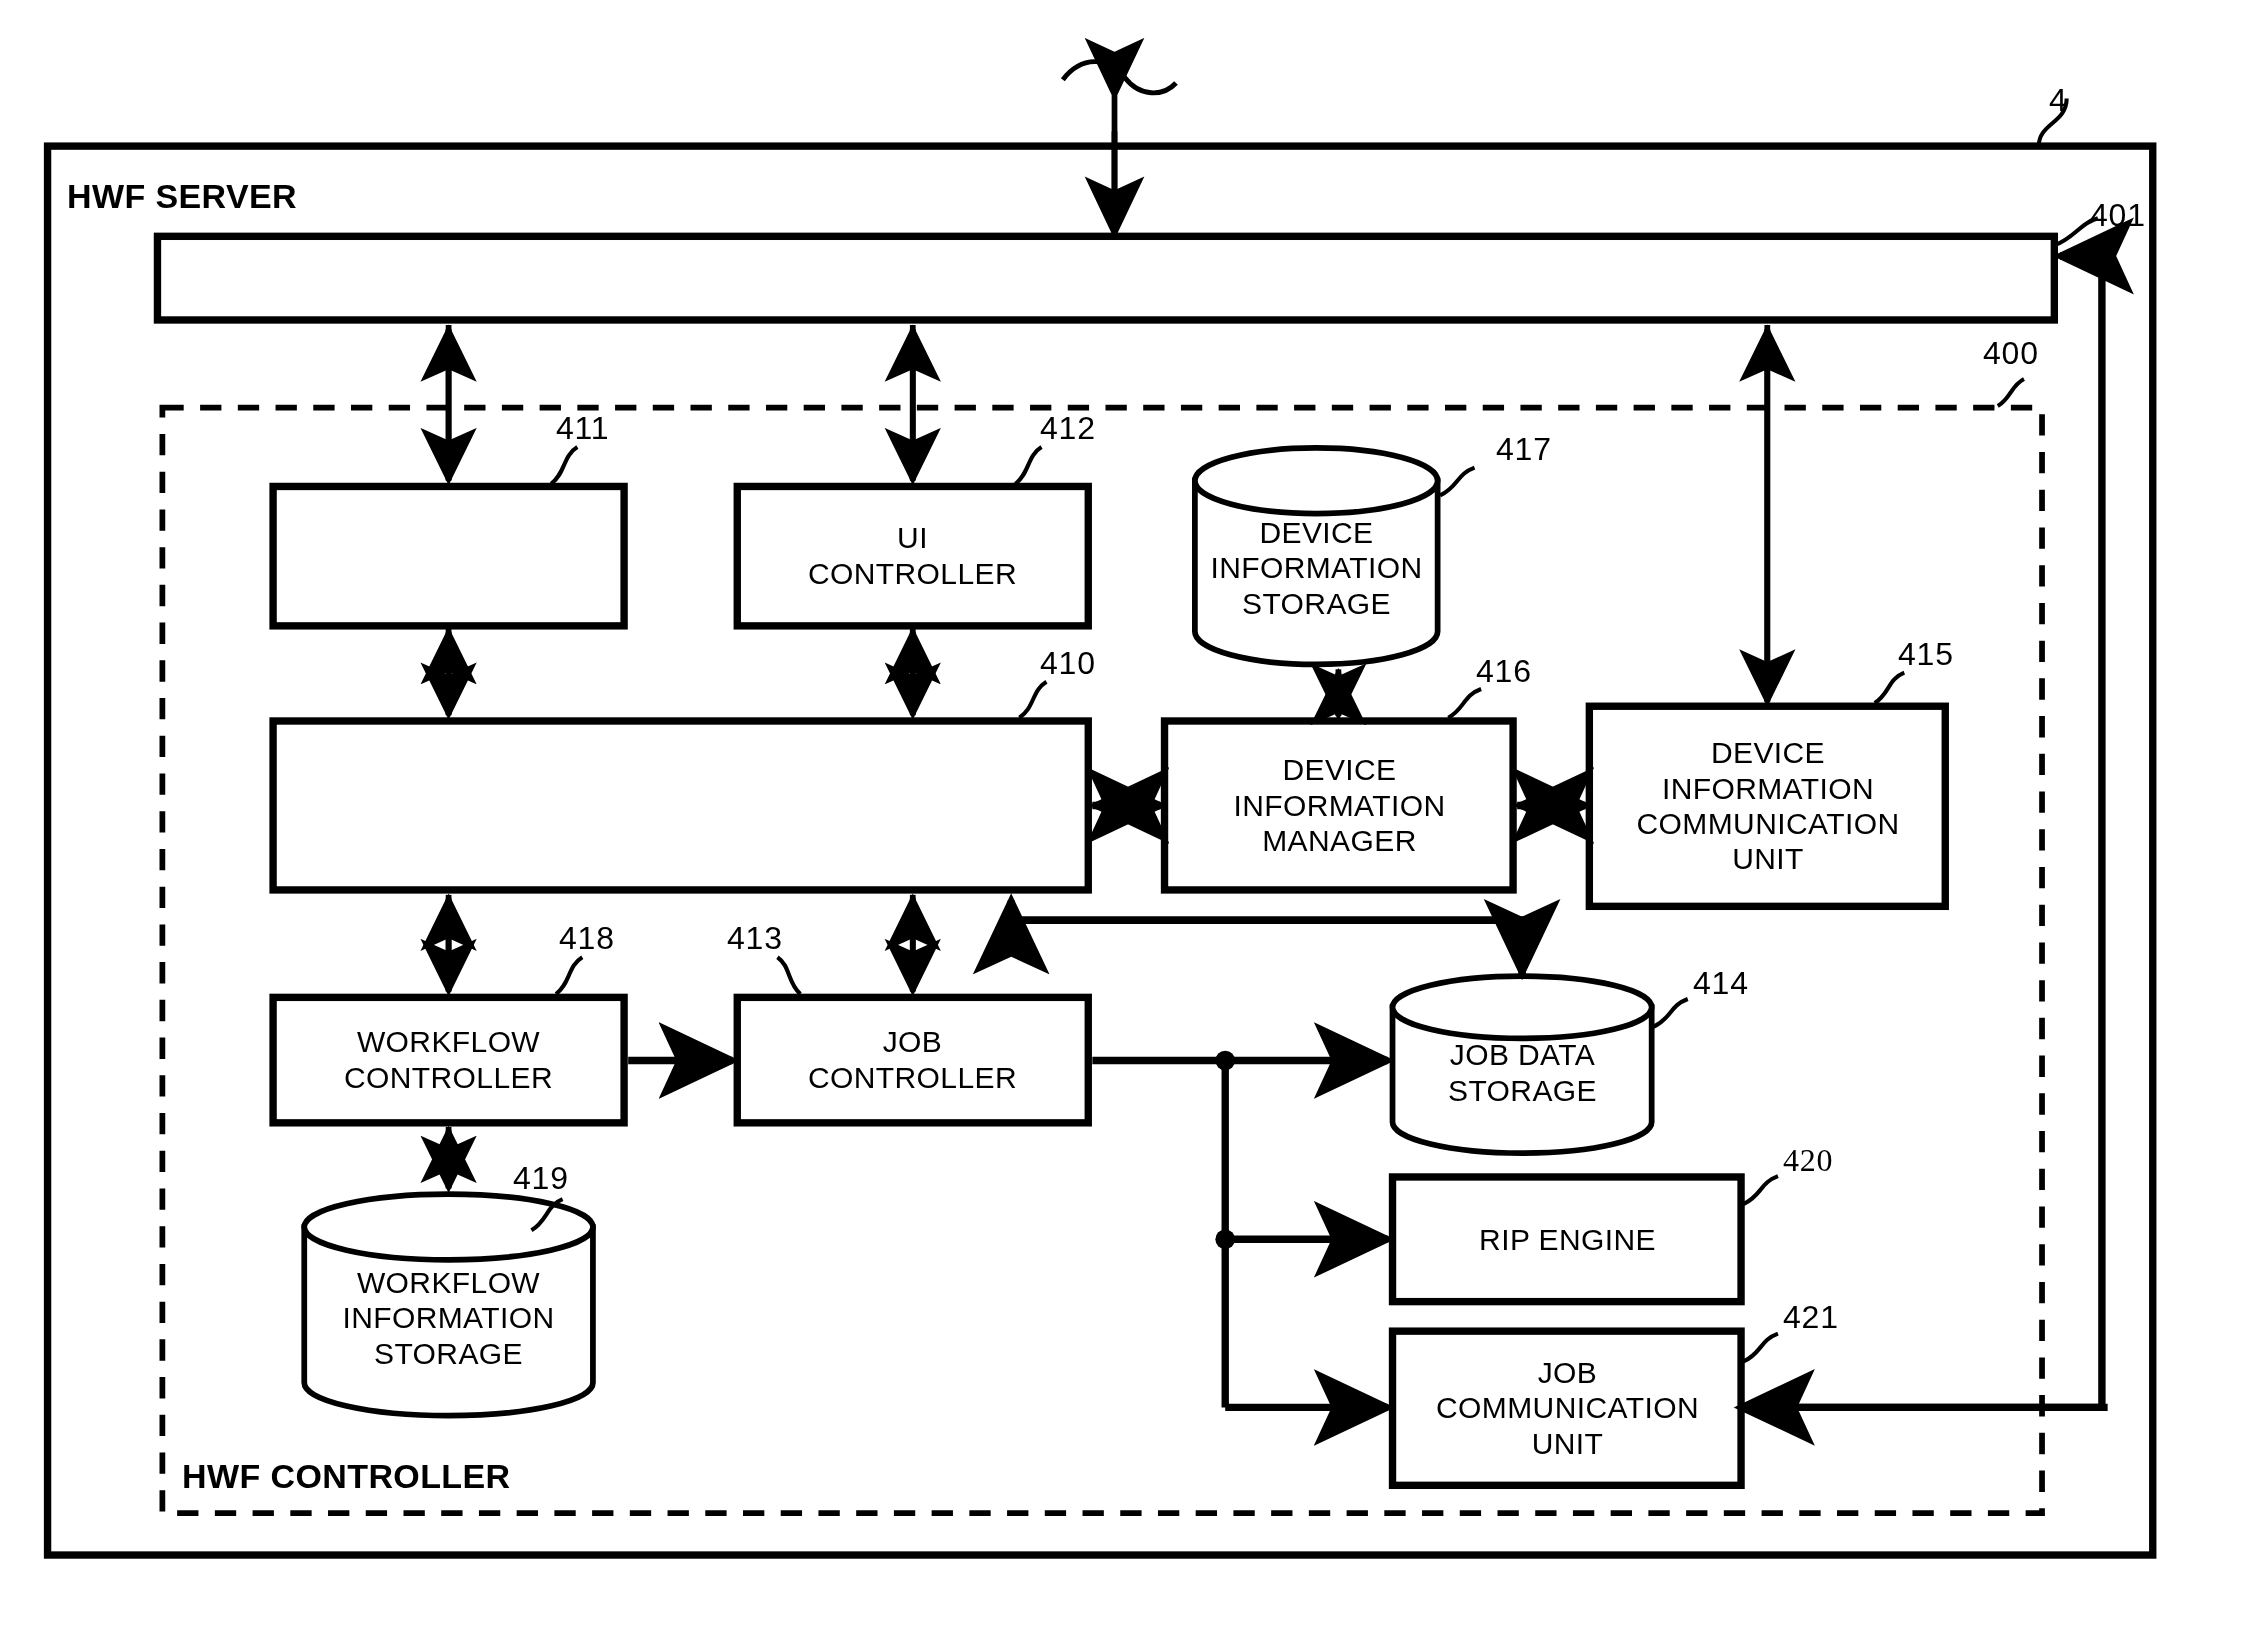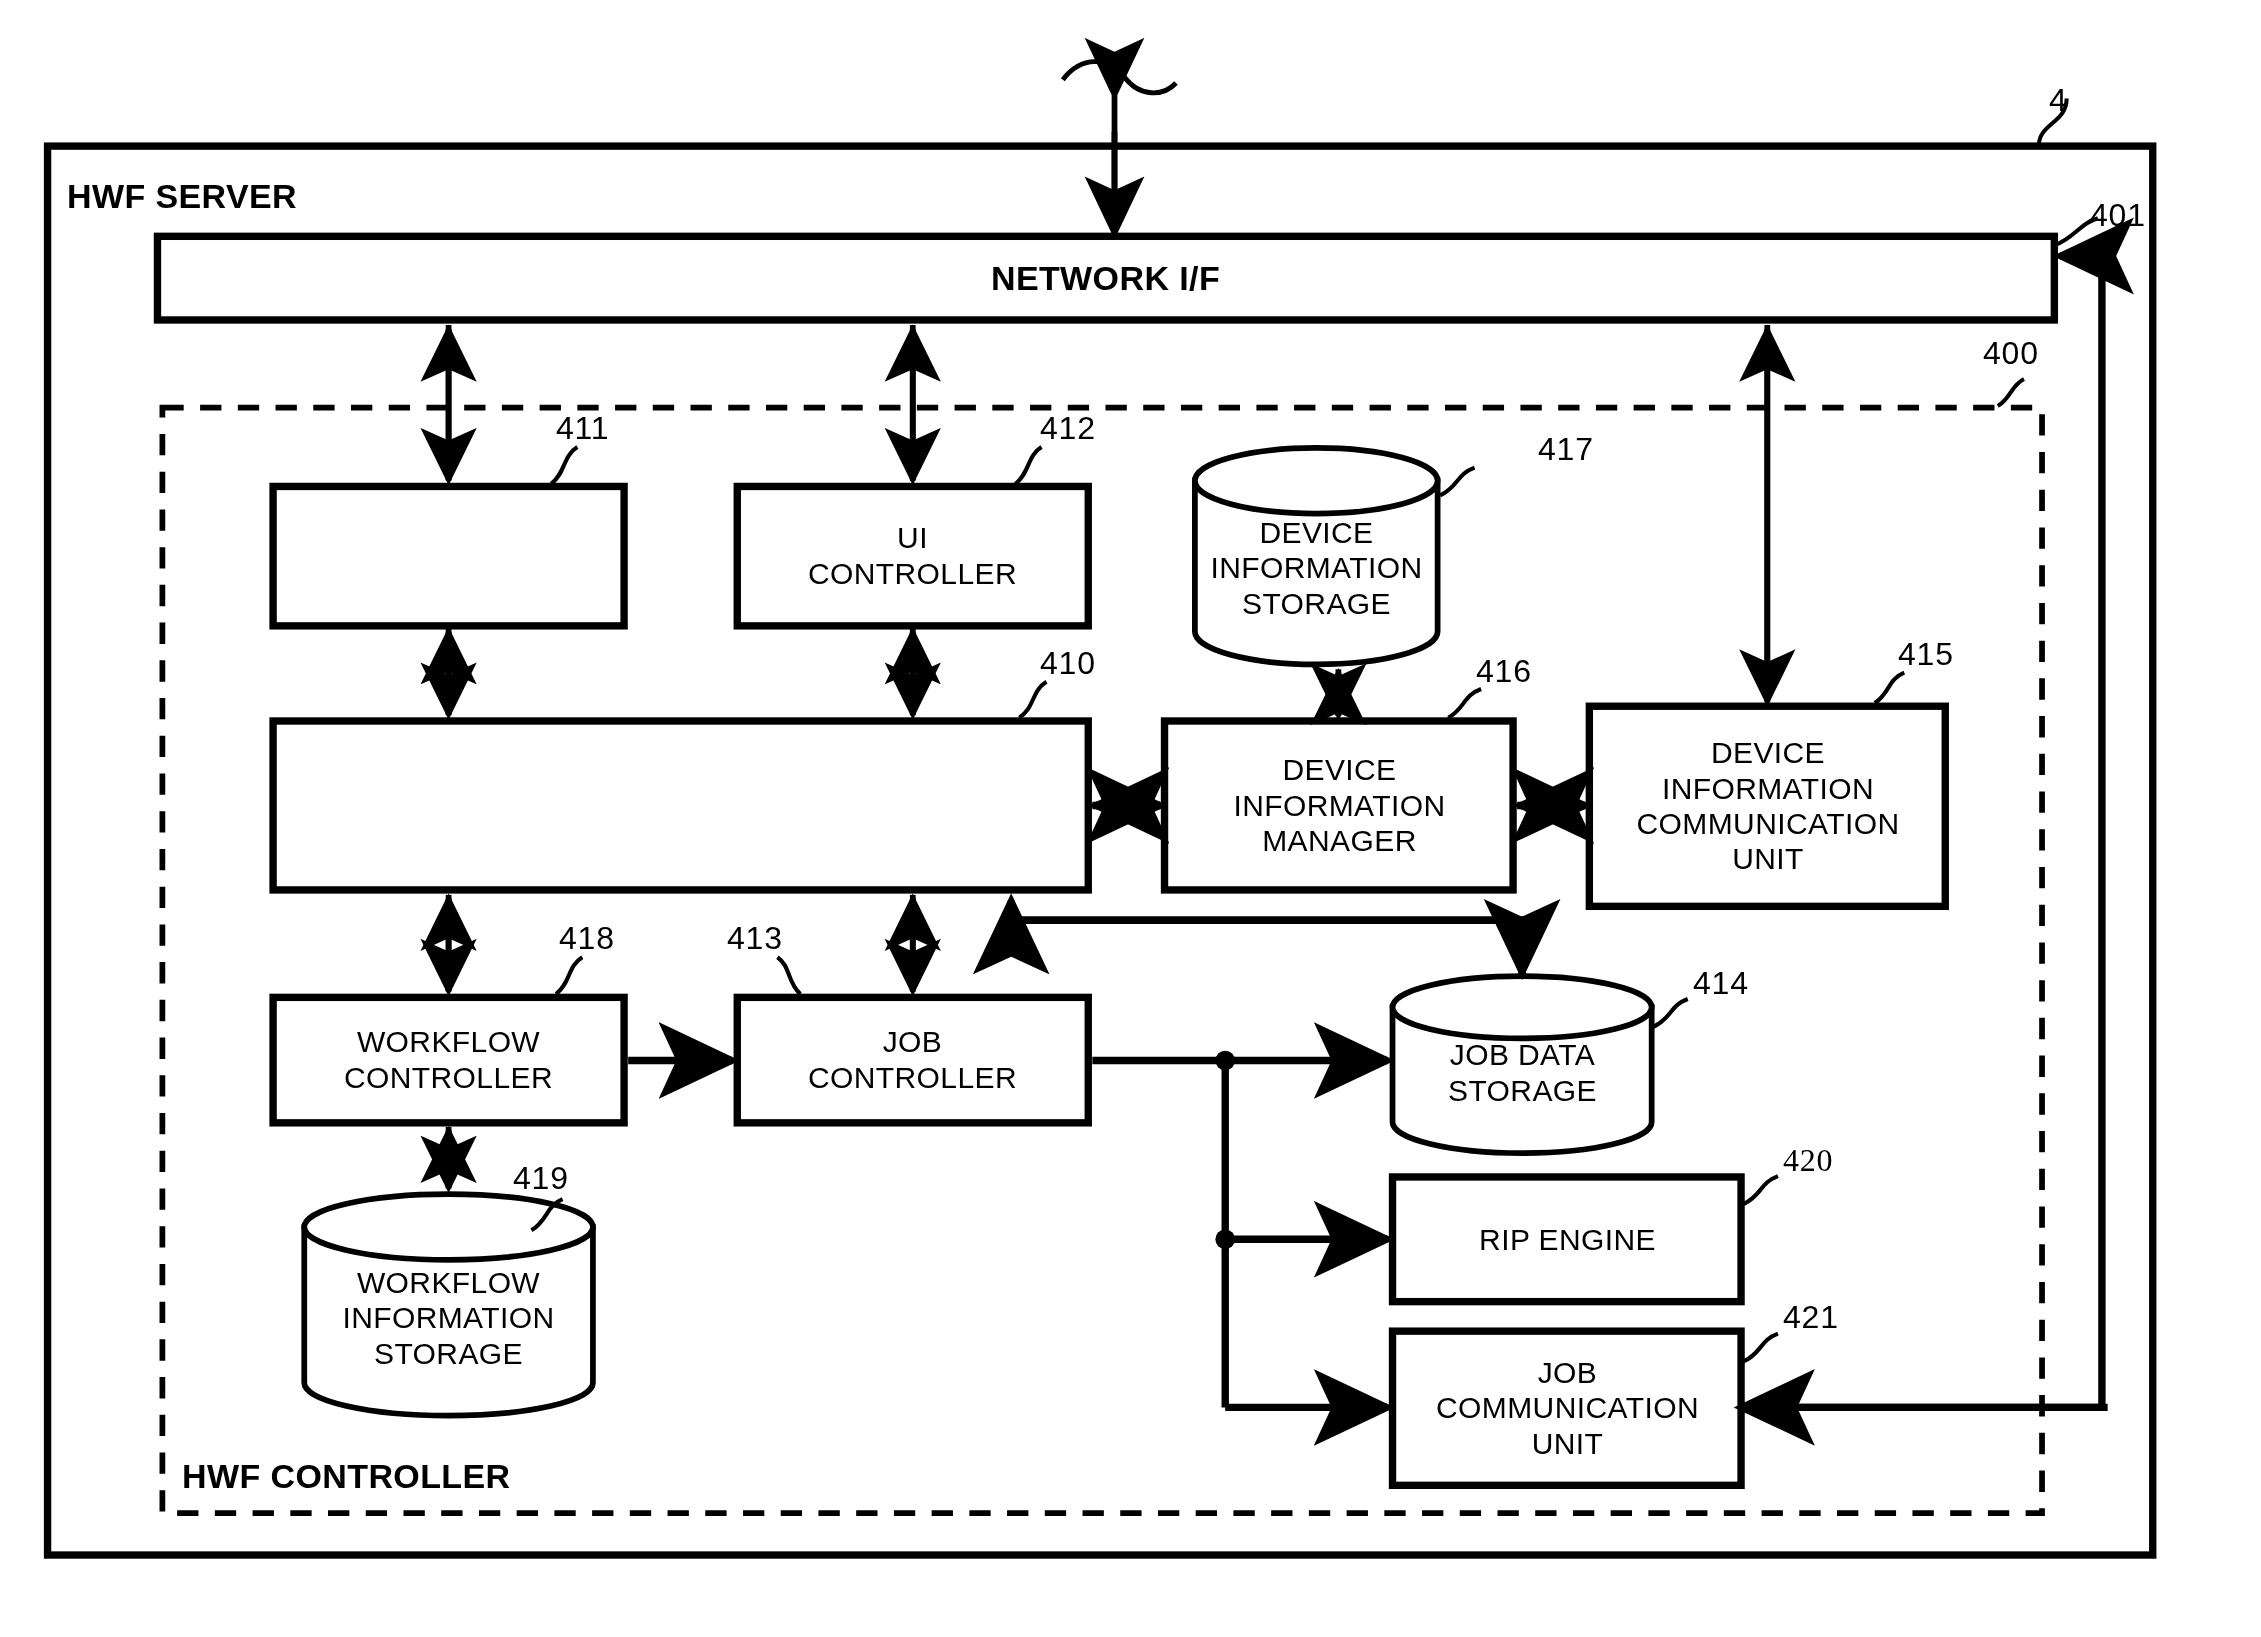--- a/index.html
+++ b/index.html
@@ -145,33 +145,32 @@
     <path d="M2126 1468 C2148 1458, 2146 1442, 2168 1434" fill="none" stroke="#000" stroke-width="5"></path>
     <path d="M2126 1660 C2148 1650, 2146 1634, 2168 1626" fill="none" stroke="#000" stroke-width="5"></path>
   </svg>
 
   <div class="lbl big-label" style="left:67px; top:176px; text-align:left;">HWF SERVER</div>
   <div class="lbl ref" style="left:2049px; top:82px;">4</div>
 
   <div class="lbl big-label" style="left:182px; top:1456px; text-align:left;">HWF CONTROLLER</div>
   <div class="lbl ref" style="left:1983px; top:335px;">400</div>
 
-  <div class="lbl big-label ctr" style="left:157px; top:236px; width:1897px; height:84px;">NETWORK I/F</div>
   <div class="lbl ref" style="left:2090px; top:197px;">401</div>
 
   <div class="lbl ref" style="left:556px; top:410px;">411</div>
 
   <div class="lbl blk-label ctr" style="left:737px; top:486px; width:351px; height:139px;">UI
 CONTROLLER</div>
   <div class="lbl ref" style="left:1020px; top:410px;margin-left:20px;">412</div>
 
   <div class="lbl blk-label ctr" style="left:1195px; top:490px; width:243px; height:156px;">DEVICE
 INFORMATION
 STORAGE</div>
-  <div class="lbl ref" style="left:1538px; top:431px;">417</div>
+  <div class="lbl ref" style="left:1496px; top:431px;">417</div>
 
   <div class="lbl ref" style="left:1040px; top:645px;">410</div>
 
   <div class="lbl blk-label ctr" style="left:1165px; top:721px; width:349px; height:169px;">DEVICE
 INFORMATION
 MANAGER</div>
   <div class="lbl ref" style="left:1476px; top:653px;">416</div>
 
   <div class="lbl blk-label ctr" style="left:1590px; top:706px; width:356px; height:200px;">DEVICE
 INFORMATION

